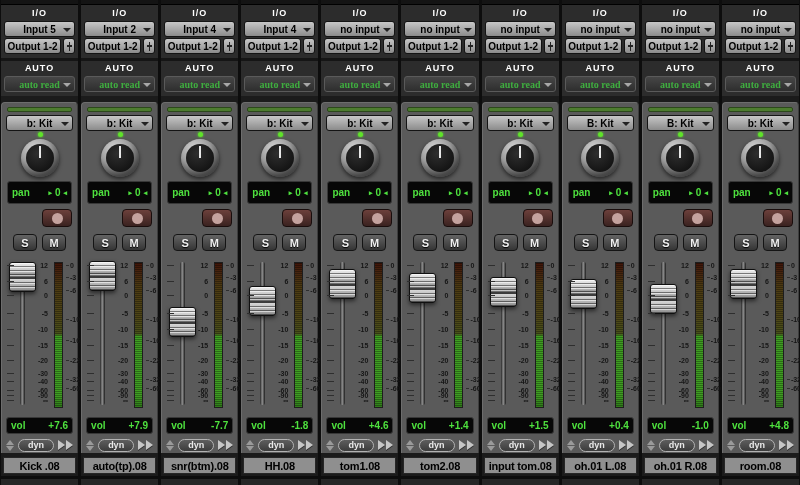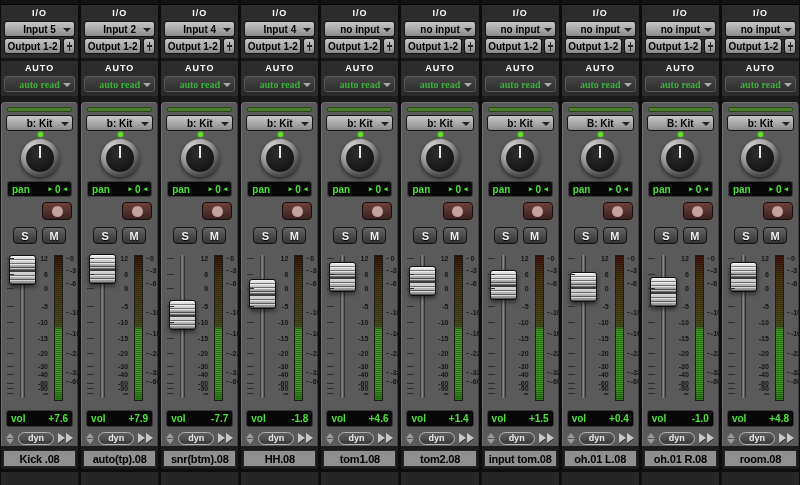--- a/index.html
+++ b/index.html
@@ -35,21 +35,21 @@
   .grp-sel { margin:0 4px; }
   .knobzone { height:48px; position:relative; }
   .led { position:absolute; left:50%; top:1px; width:5px; height:5px; margin-left:-2px;
          border-radius:50%; background:#5fe32a; box-shadow:0 0 3px #5fe32a; }
   .knob { position:absolute; left:50%; top:8px; width:38px; height:38px; margin-left:-19px; border-radius:50%;
           background:radial-gradient(circle at 35% 25%, #d6d6d6, #9a9a9a 42%, #4a4a4a 72%, #2c2c2c 100%);
           box-shadow:0 2px 4px rgba(0,0,0,.6); }
   .knob-face { position:absolute; left:5px; top:5px; width:28px; height:28px; border-radius:50%;
                background:radial-gradient(circle at 40% 35%, #2e2e2e, #151515 70%); }
   .knob-ptr { position:absolute; left:50%; top:2px; width:2px; height:12px; margin-left:-1px; background:#e8e8e8; }
-  .lcd { height:16px; background:#070707; border:1px solid #383838; border-radius:3px;
+  .lcd { height:23px; background:#070707; border:1px solid #383838; border-radius:3px;
          display:flex; align-items:center; padding:0 4px; color:#4ee13e;
          font-size:10px; font-weight:bold; }
   .pan-lcd { margin:2px 5px 0; }
   .lcd .rt { margin-left:auto; }
   .arr { font-size:7px; line-height:16px; }
   .pan-val { margin:0 3px; }
   .recrow { height:20px; margin-top:5px; position:relative; }
   .rec { position:absolute; right:5px; top:0; width:30px; height:18px; border-radius:4px;
          background:linear-gradient(#6c403b,#3a2220); border:1px solid #190d0c;
          display:flex; align-items:center; justify-content:center; }

